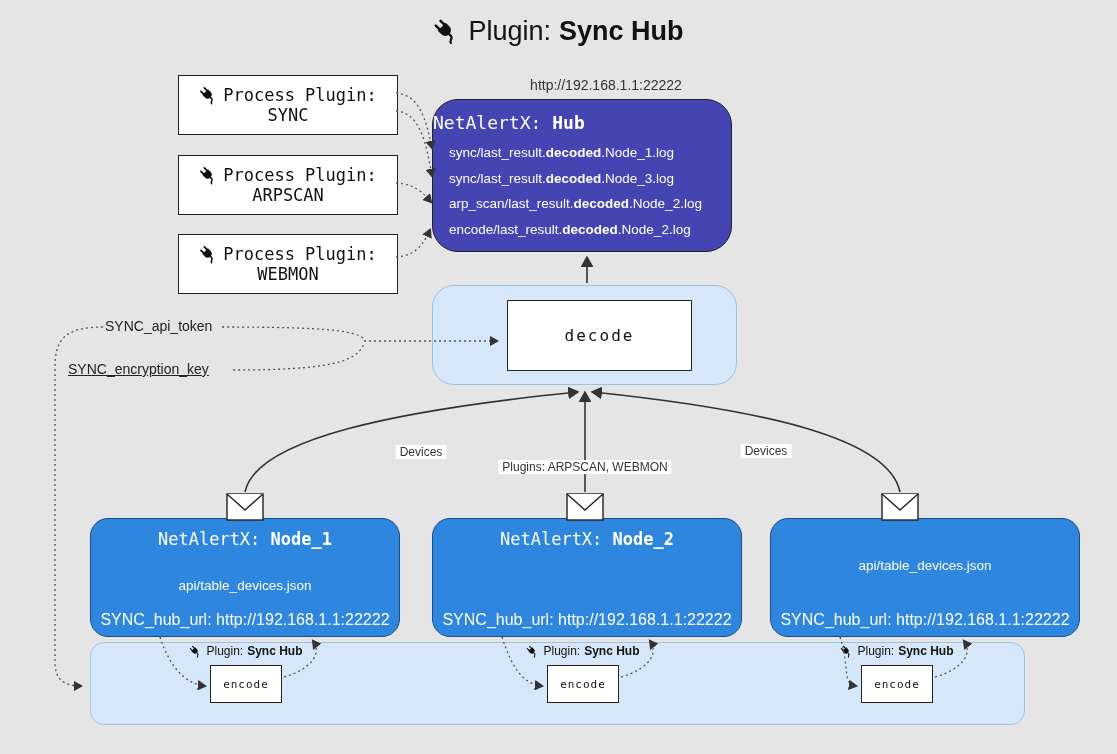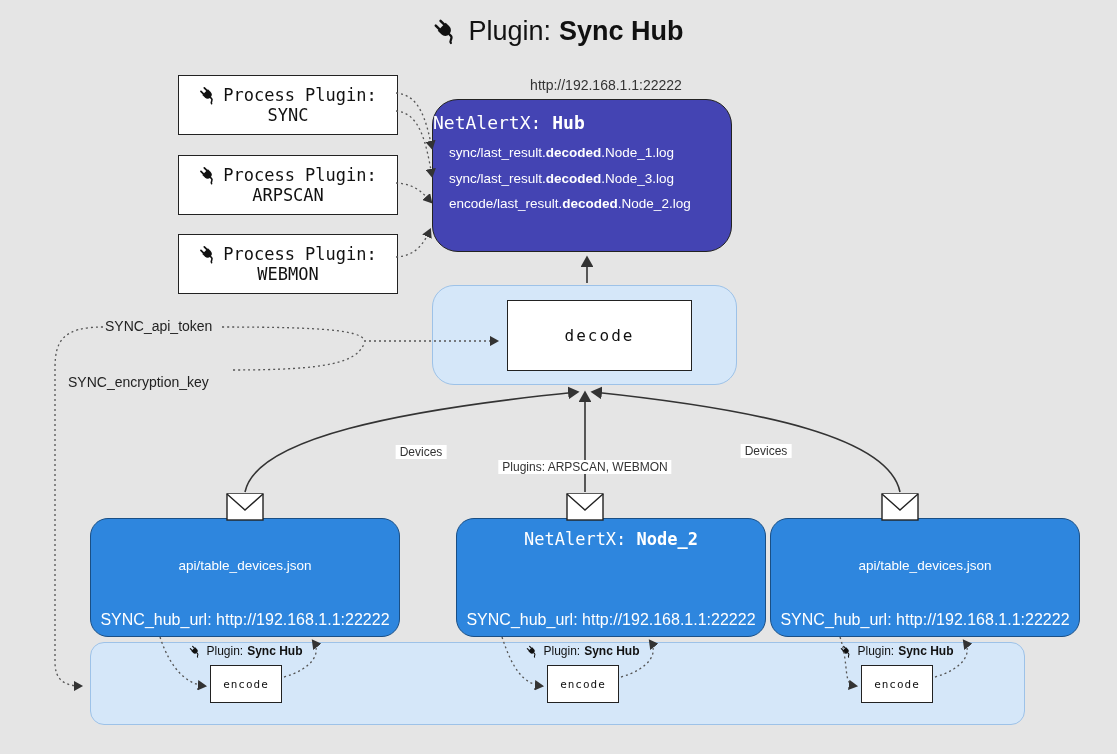--- a/index.html
+++ b/index.html
@@ -34,27 +34,27 @@
   
   .decode-wrap{position:absolute;left:432px;top:285px;width:305px;height:100px;background:#d5e7f9;
                border:1px solid #9dc2e8;border-radius:22px;box-sizing:border-box;}
   .decode-box{position:absolute;left:507px;top:300px;width:185px;height:71px;background:#fff;
               border:1.6px solid #222;display:flex;align-items:center;justify-content:center;
               font-family:"DejaVu Sans Mono",monospace;font-size:16px;letter-spacing:2px;box-sizing:border-box;}
 
   
   .secret{position:absolute;font-size:14px;color:#222;}
   .secret.token{left:105px;top:318px;}
-  .secret.key{left:68px;top:374px;}
+  .secret.key{left:68px;top:361px;text-decoration:underline;}
 
   
   .node{position:absolute;top:518px;height:119px;background:#2e86de;border:1.6px solid #1a4f85;
         border-radius:18px;color:#fff;box-sizing:border-box;padding-top:10px;}
   .node.n1{left:90px;width:310px;}
-  .node.n2{left:456px;width:310px;}
+  .node.n2{left:432px;width:310px;}
   .node.n3{left:770px;width:310px;}
   .node-title{text-align:center;font-family:"DejaVu Sans Mono",monospace;font-size:17px;}
   .node .files{margin-top:23px;text-align:center;font-size:13.5px;line-height:27px;}
   .node-footer{position:absolute;bottom:7px;left:0;width:100%;text-align:center;font-size:16px;}
 
   
   .bottom-wrap{position:absolute;left:90px;top:642px;width:935px;height:83px;background:#d5e7f9;
                border:1px solid #9dc2e8;border-radius:14px;box-sizing:border-box;}
   .encode-box{position:absolute;top:665px;width:72px;height:38px;background:#fff;border:1.5px solid #222;
               display:flex;align-items:center;justify-content:center;box-sizing:border-box;
@@ -133,31 +133,35 @@
 
   <div class="hub-url">http://192.168.1.1:22222</div>
   <div class="hub">
     <div class="hub-title">
       <span>NetAlertX:</span>
       <b>Hub</b>
     </div>
     <div class="hub-files">
       <div><span>sync/last_result.</span><b>decoded</b><span>.Node_1.log</span></div>
       <div><span>sync/last_result.</span><b>decoded</b><span>.Node_3.log</span></div>
+      <div><span>arp_scan/last_result.</span><b>decoded</b><span>.Node_2.log</span></div>
       <div><span>encode/last_result.</span><b>decoded</b><span>.Node_2.log</span></div>
     </div>
   </div>
 
   <div class="decode-wrap"></div>
   <div class="decode-box">decode</div>
 
   <div class="secret token">SYNC_api_token</div>
   <div class="secret key">SYNC_encryption_key</div>
 
   <div class="node n1">
+    <div class="node-title">
+      <span>NetAlertX:</span> <b>Node_1</b>
+    </div>
     <div class="files">
       <div>api/table_devices.json</div>
     </div>
     <div class="node-footer">SYNC_hub_url: http://192.168.1.1:22222</div>
   </div>
   <div class="node n2">
     <div class="node-title">
       <span>NetAlertX:</span> <b>Node_2</b>
     </div>
     <div class="node-footer">SYNC_hub_url: http://192.168.1.1:22222</div>

